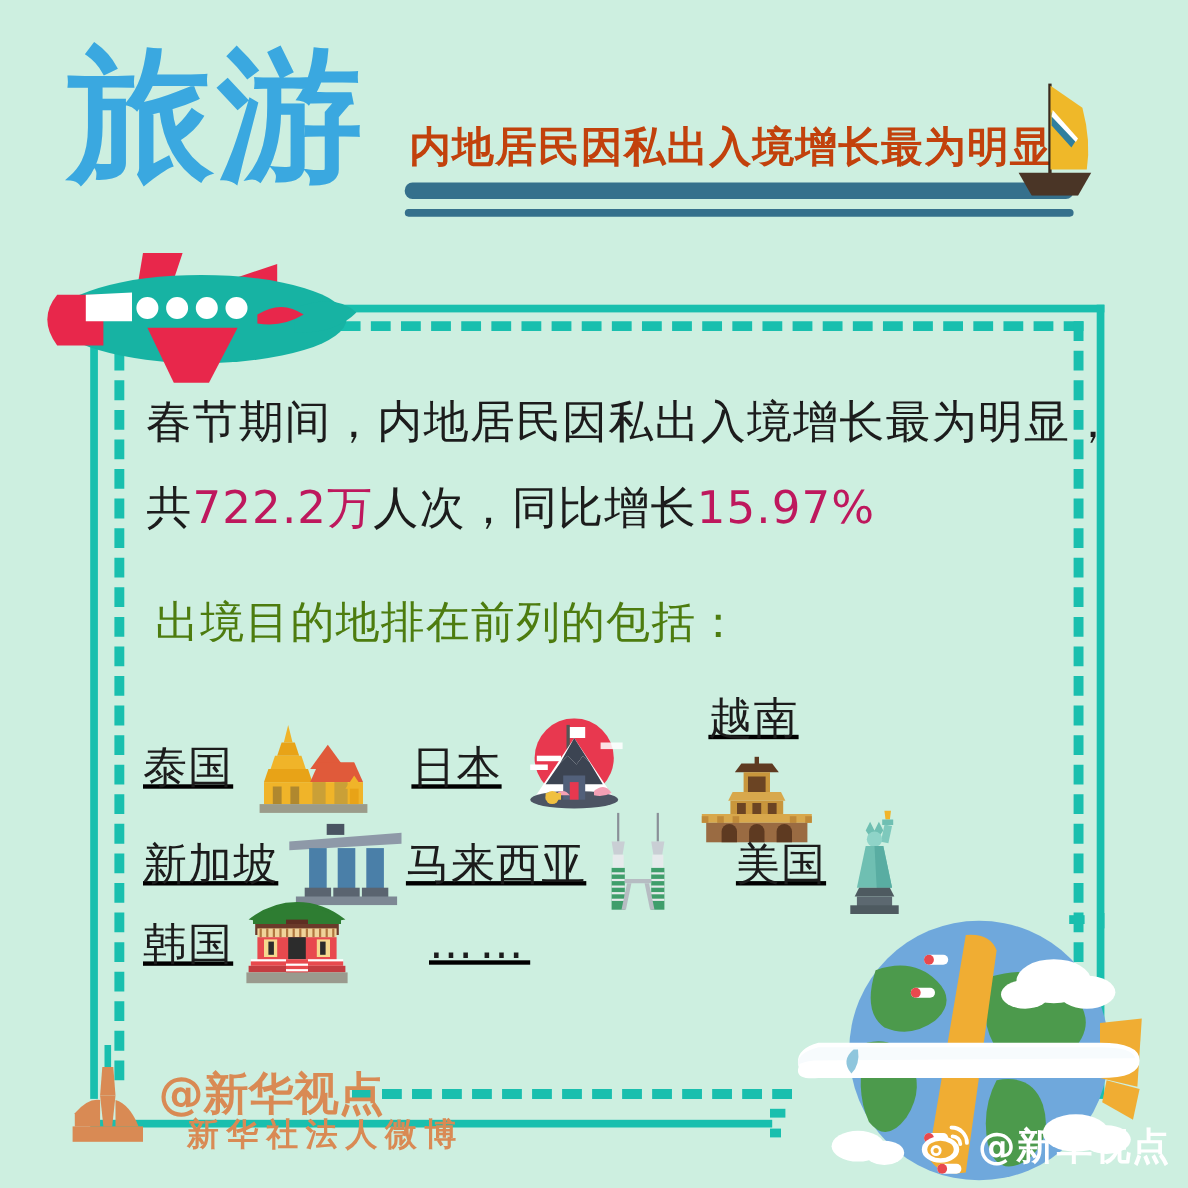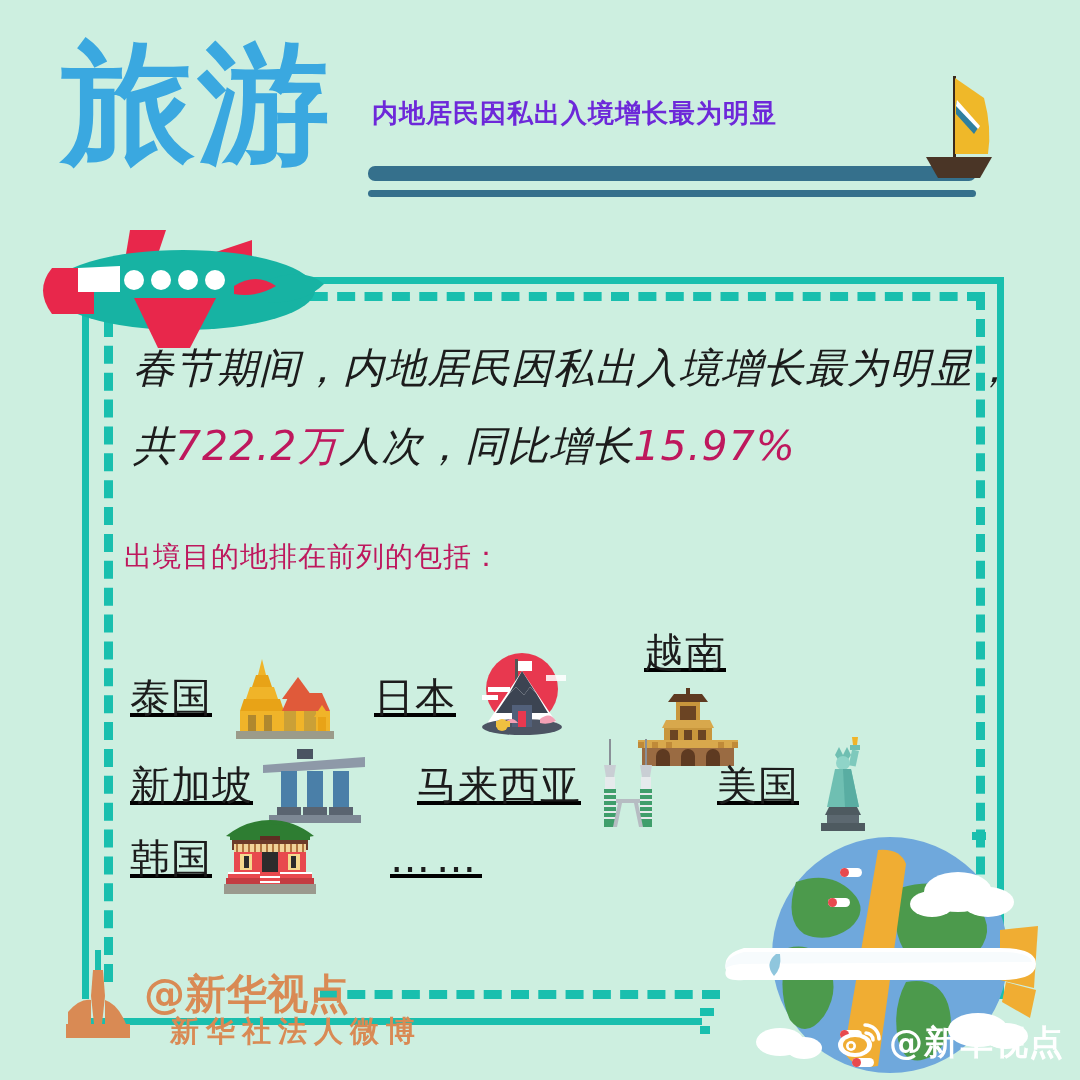--- a/index.html
+++ b/index.html
@@ -12,49 +12,49 @@
   .stage{position:absolute;inset:0;width:1080px;height:1080px;}
   .abs{position:absolute;}
 
   
   #title{
     left:62px;top:40px;
     font-size:132px;line-height:130px;
     font-weight:bold;
     color:#3aa8e0;
     letter-spacing:4px;
-    font-family:Liberation Serif, serif;
+    font-family:Liberation Sans, sans-serif;
   }
   #subtitle{
-    left:372px;top:96px;
-    font-size:26px;font-weight:bold;
-    color:#6d28d9;
+    left:372px;top:108px;
+    font-size:38px;font-weight:bold;
+    color:#c2410c;
     letter-spacing:1px;
   }
   #bar-thick{left:368px;top:166px;width:608px;height:15px;background:#35708c;border-radius:7px;}
   #bar-thin{left:368px;top:190px;width:608px;height:7px;background:#35708c;border-radius:4px;}
 
   
   #frame-solid{
     left:82px;top:277px;width:922px;height:722px;
     border-right:7px solid #19bfae;
     border-top:7px solid #19bfae;
     box-sizing:border-box;
   }
   #frame-solid-left{left:82px;top:277px;width:7px;height:722px;background:#19bfae;}
   #frame-bottom{left:82px;top:1018px;width:620px;height:7px;background:#19bfae;}
   #frame-dash-top{left:255px;top:292px;width:730px;height:0;border-top:9px dashed #19bfae;}
   #frame-dash-left{left:104px;top:292px;width:0;height:690px;border-left:9px dashed #19bfae;}
   #frame-dash-right{left:976px;top:292px;width:0;height:690px;border-left:9px dashed #19bfae;}
   #frame-dash-bottom{left:320px;top:990px;width:400px;height:0;border-top:9px dashed #19bfae;}
 
   
-  #para1{left:133px;top:329px;font-size:41px;line-height:78px;color:#1c1c1c;letter-spacing:1px;white-space:nowrap;font-style:italic;}
+  #para1{left:133px;top:344px;font-size:41px;line-height:78px;color:#1c1c1c;letter-spacing:1px;white-space:nowrap;}
   #para1 .hl{color:#be185d;}
-  #lead{left:124px;top:538px;font-size:28px;color:#be185d;letter-spacing:1px;}
+  #lead{left:141px;top:538px;font-size:40px;color:#4d7c0f;letter-spacing:1px;}
 
   .dest-row{display:flex;align-items:center;text-decoration:underline;}
   #row1{left:130px;top:625px;}
   #row2{left:130px;top:735px;align-items:center;}
   #row3{left:130px;top:818px;}
   .dest{display:flex;align-items:center;}
   .dest-label{font-size:40px;color:#1c1c1c;letter-spacing:1px;white-space:nowrap;}
   .dest-icon{display:inline-block;position:relative;margin-left:6px;}
   #ellipsis{font-size:40px;color:#1c1c1c;letter-spacing:6px;margin-left:68px;}
 
@@ -210,21 +210,21 @@
           <rect x="48" y="28" width="16" height="38" fill="#4a7fa8"></rect>
           <rect x="74" y="28" width="16" height="38" fill="#4a7fa8"></rect>
           <rect x="18" y="64" width="24" height="10" fill="#5a6470"></rect>
           <rect x="44" y="64" width="24" height="10" fill="#5a6470"></rect>
           <rect x="70" y="64" width="24" height="10" fill="#5a6470"></rect>
           <rect x="10" y="72" width="92" height="8" fill="#7d8894"></rect>
         </svg>
       </span>
     </div>
 
-    <div class="dest" style="margin-left:48px;">
+    <div class="dest" style="">
       <span class="dest-label">马来西亚</span>
       <span class="dest-icon" style="margin-left:10px;">
         <svg viewBox="0 0 74 92" width="74" height="92">
           <rect x="18" y="2" width="2" height="26" fill="#8a9098"></rect>
           <rect x="54" y="2" width="2" height="26" fill="#8a9098"></rect>
           <path d="M13 28 L25 28 L23 40 L15 40 Z" fill="#c9ced4"></path>
           <path d="M49 28 L61 28 L59 40 L51 40 Z" fill="#c9ced4"></path>
           <rect x="14" y="40" width="10" height="12" fill="#e6eaec"></rect>
           <rect x="50" y="40" width="10" height="12" fill="#e6eaec"></rect>
           <rect x="13" y="52" width="12" height="38" fill="#3f9e6b"></rect>

